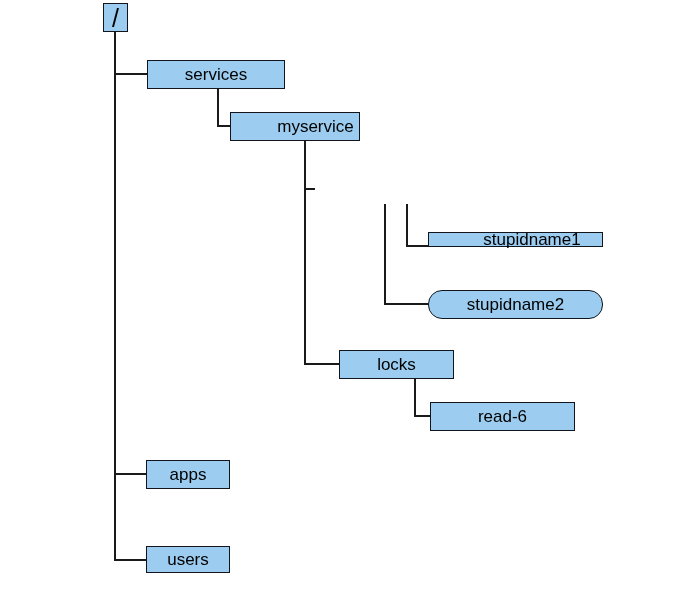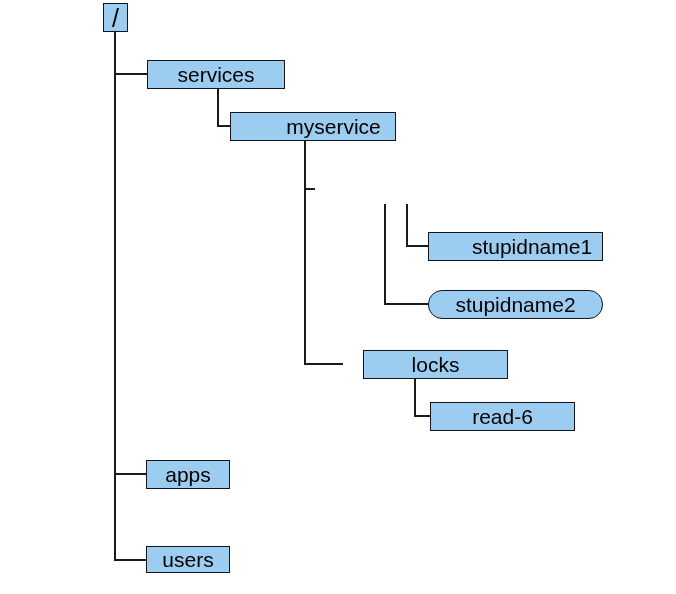--- a/index.html
+++ b/index.html
@@ -26,21 +26,21 @@
     width: 676px;
     height: 594px;
   }
   .node {
     position: absolute;
     box-sizing: border-box;
     background: #9ccdf0;
     border: 1px solid #12161c;
     color: #000000;
     font-family: "Liberation Sans", sans-serif;
-    font-size: 21px;
+    font-size: 17px;
     line-height: 26px;
     display: flex;
     align-items: center;
     justify-content: center;
     white-space: nowrap;
     letter-spacing: 0px;
     z-index: 2;
   }
   .node-label {
     display: block;
@@ -70,34 +70,34 @@
   </svg>
 
   <div class="node node-root" style="left:103px; top:3px; width:25px; height:29px;">
     <span class="node-label">/</span>
   </div>
 
   <div class="node" style="left:147px; top:60px; width:138px; height:29px;">
     <span class="node-label">services</span>
   </div>
 
-  <div class="node" style="left:230px; top:112px; width:166px; height:29px;padding-left:41px;">
+  <div class="node" style="left:230px; top:112px; width:130px; height:29px;padding-left:41px;">
     <span class="node-label">myservice</span>
   </div>
 
 
-  <div class="node" style="left:428px; top:232px; width:175px; height:29px;padding-left:33px;">
+  <div class="node" style="left:428px; top:232px; width:175px; height:15px;padding-left:33px;">
     <span class="node-label">stupidname1</span>
   </div>
 
   <div class="node" style="left:428px; top:290px; width:175px; height:29px;border-radius:14px;">
     <span class="node-label">stupidname2</span>
   </div>
 
-  <div class="node" style="left:363px; top:350px; width:145px; height:29px;">
+  <div class="node" style="left:339px; top:350px; width:115px; height:29px;">
     <span class="node-label">locks</span>
   </div>
 
   <div class="node" style="left:430px; top:402px; width:145px; height:29px;">
     <span class="node-label">read-6</span>
   </div>
 
   <div class="node" style="left:146px; top:460px; width:84px; height:29px;text-align:right;">
     <span class="node-label">apps</span>
   </div>

